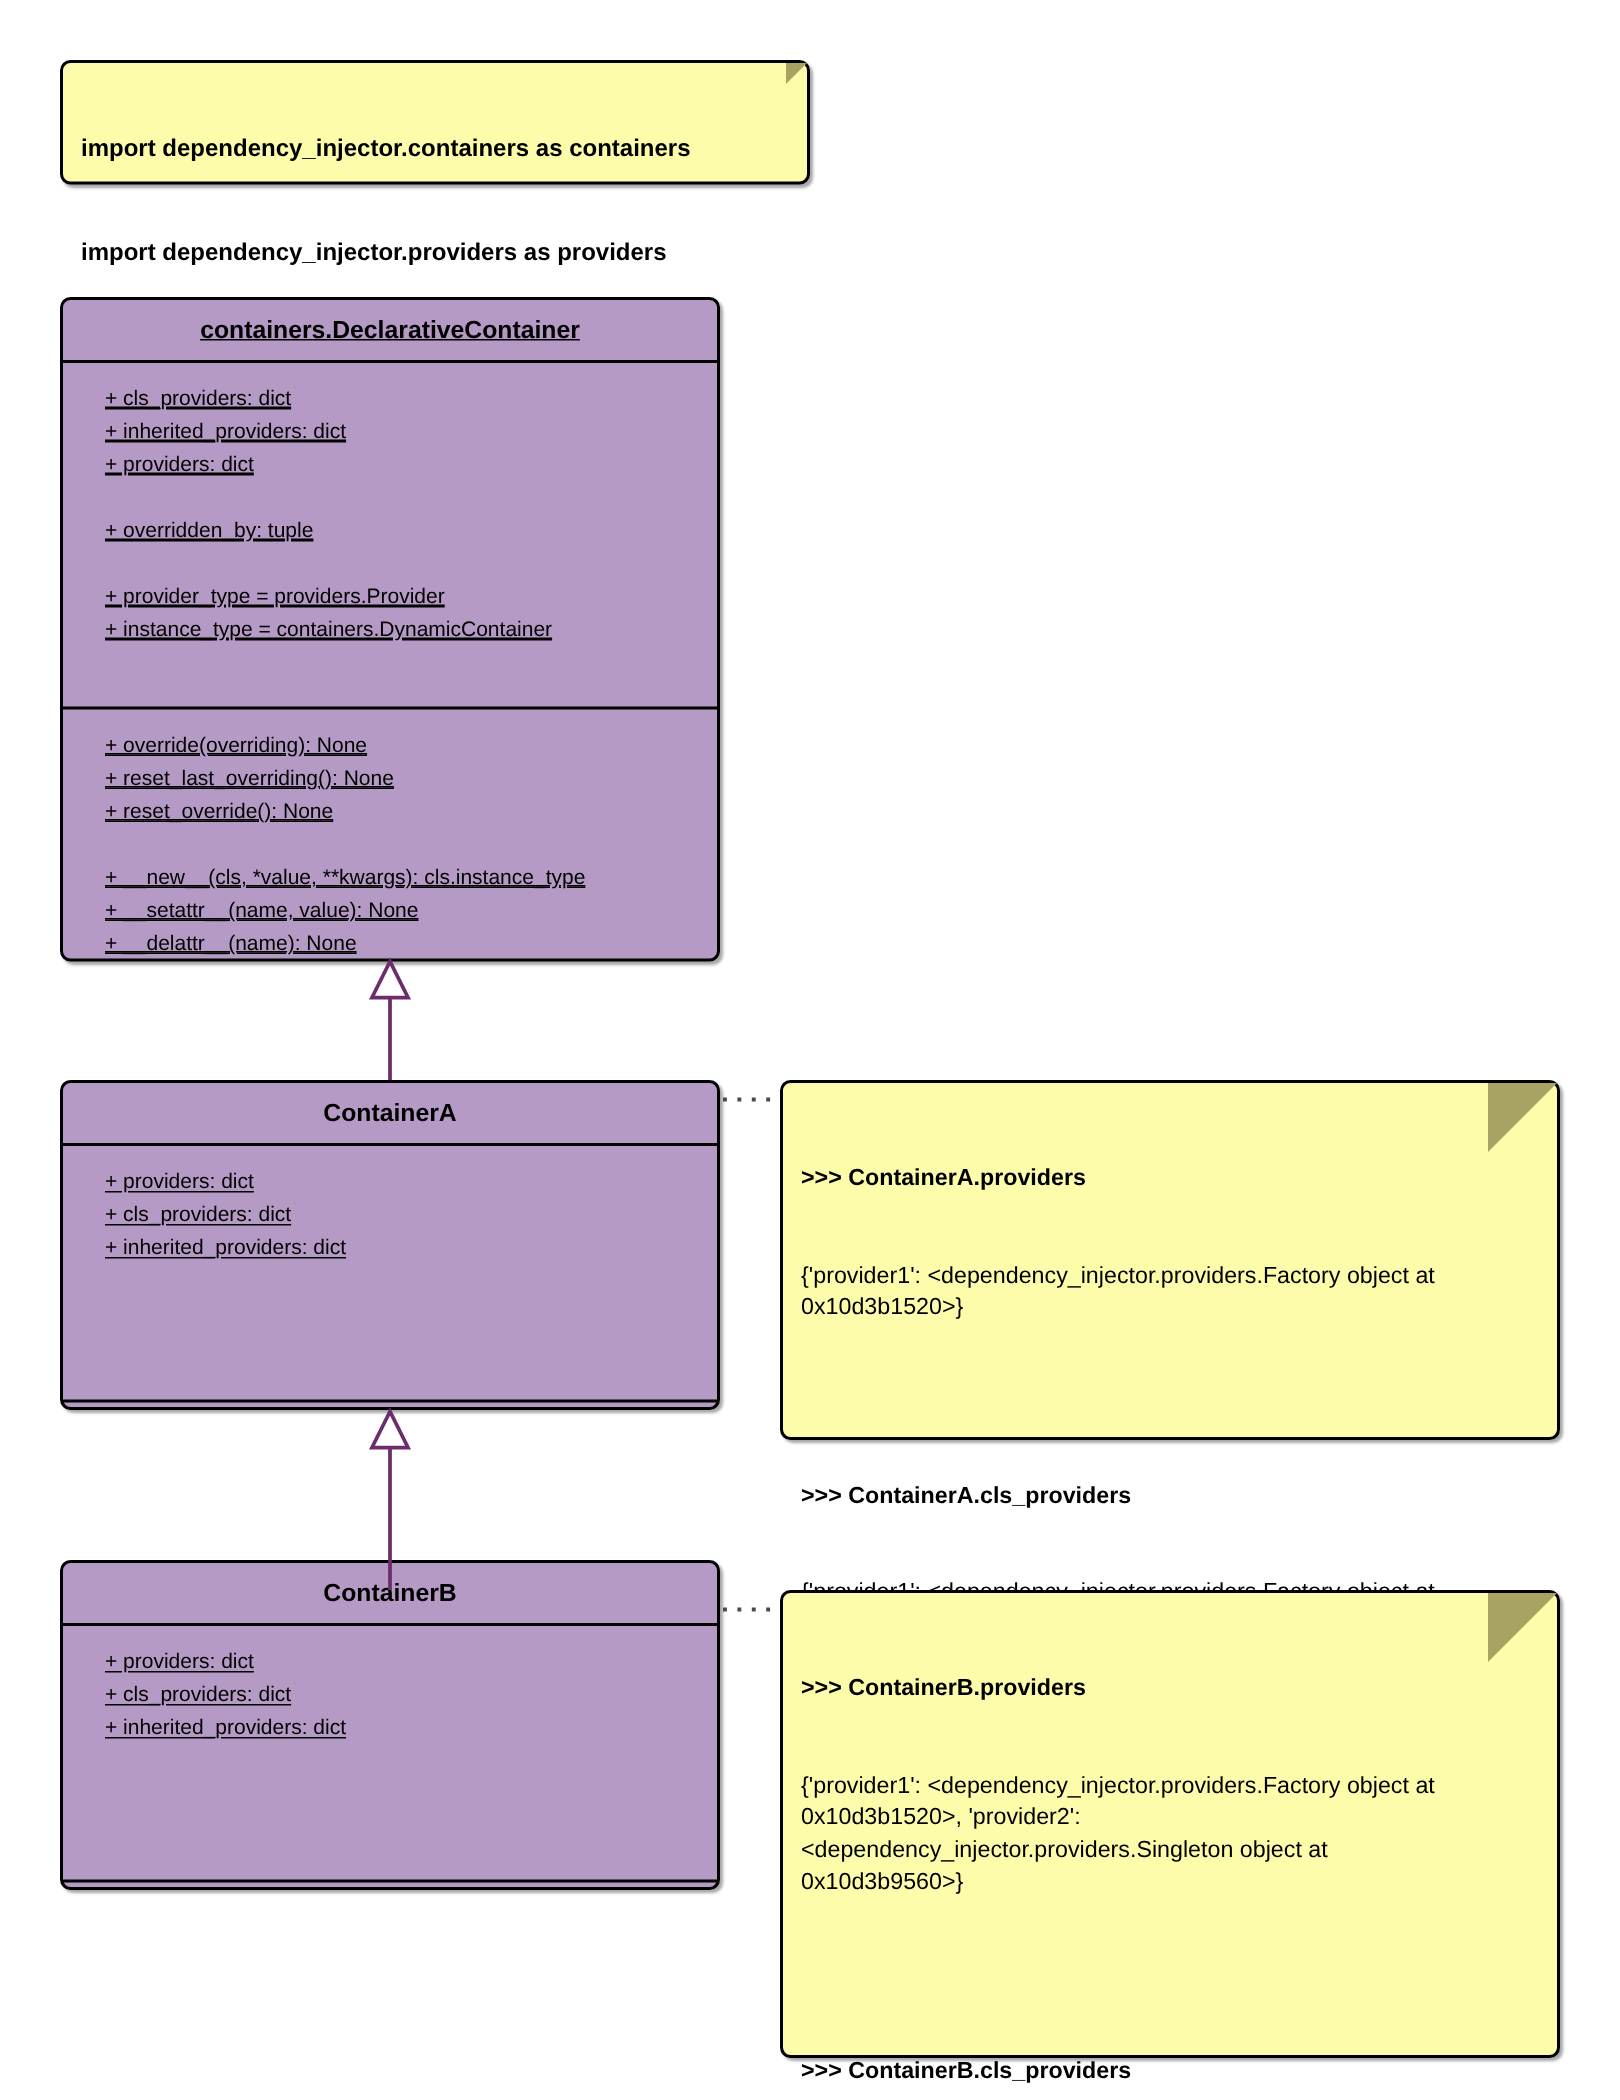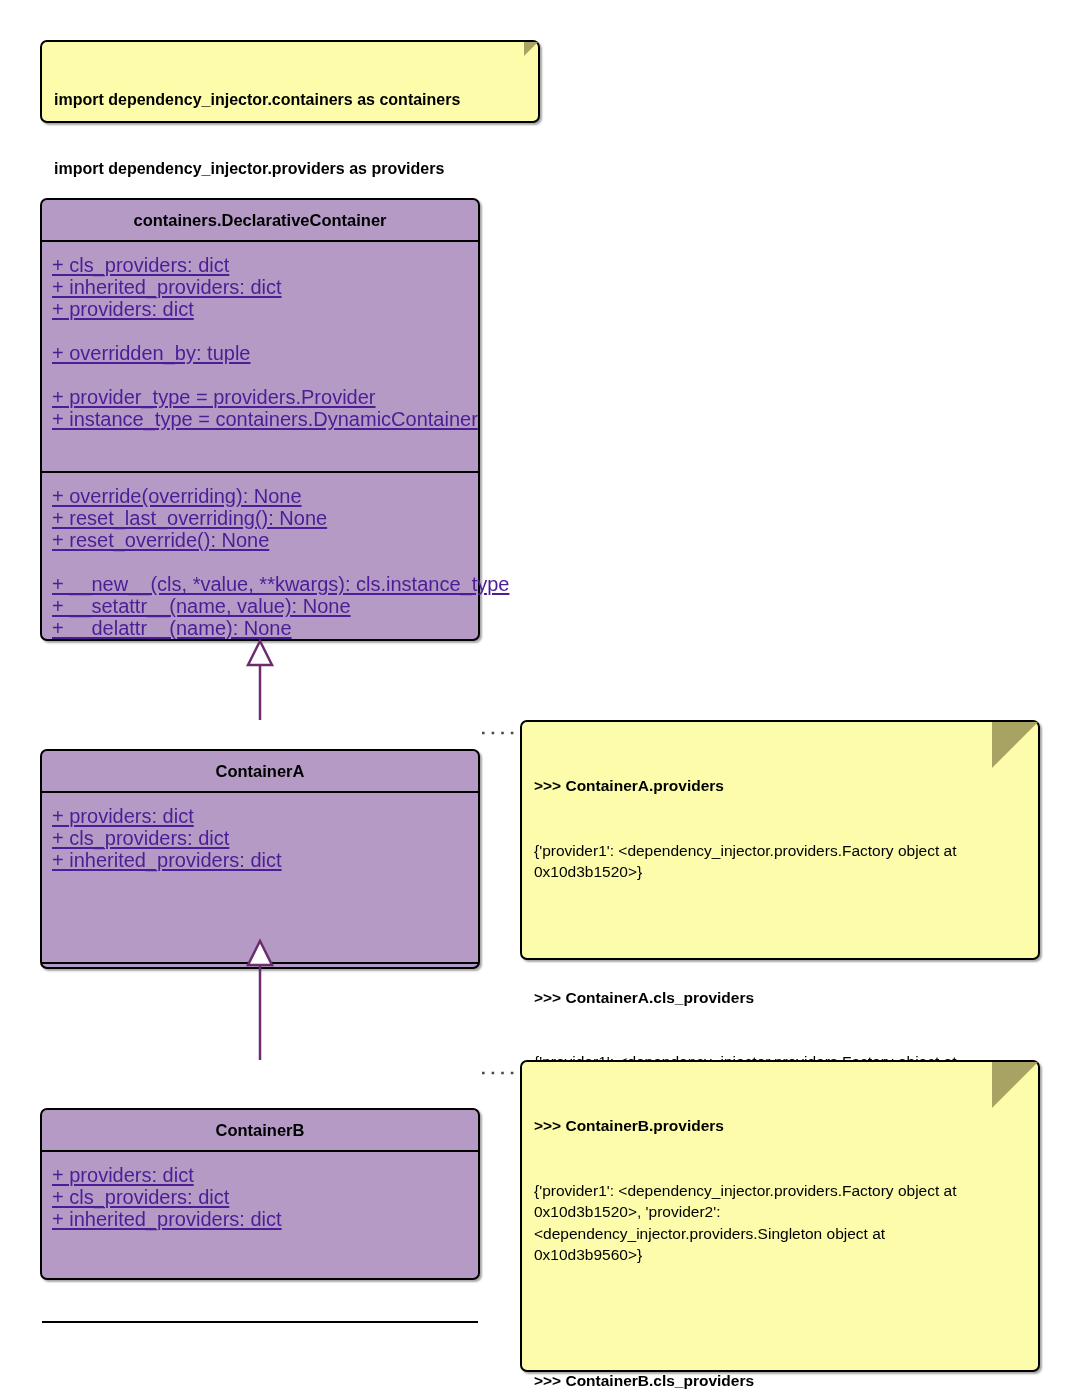--- a/index.html
+++ b/index.html
@@ -34,24 +34,24 @@
     line-height: 1.1;
   }
   .uml-compartment {
     padding: 12px 0 12px 0;
     position: relative;
   }
   .uml-compartment + .uml-compartment {
     border-top: 2.5px solid #000000;
   }
   .uml-row {
-    font-size: 20px;
-    color: #4c1d95;
+    font-size: 14px;
+    color: #000000;
     line-height: 22px;
-    padding: 0 10px;
+    padding: 0 28px;
     white-space: nowrap;
   }
   .uml-row .u {
     text-decoration: underline;
     text-underline-offset: 2px;
   }
   .uml-row b { font-weight: bold; }
   .uml-spacer { height: 22px; }
   .uml-empty { min-height: 14px; }
 
@@ -108,21 +108,21 @@
 <body>
 
 <div class="note" style="left:40px; top:40px; width:500px; height:83px;">
   <div class="fold-small"></div>
   <div class="note-body" style="padding-top:0; font-weight:bold; font-size:16px; line-height:23px;">
     <div>import dependency_injector.containers as containers</div>
     <div>import dependency_injector.providers as providers</div>
   </div>
 </div>
 
-<div class="uml-class" style="left:40px; top:198px; width:440px; height:443px;">
+<div class="uml-class" style="left:40px; top:198px; width:440px; height:443px;text-decoration:underline;">
   <div class="uml-title">containers.DeclarativeContainer</div>
 
   <div class="uml-compartment" style="height:205px;">
     <div class="uml-row"><span class="u">+ cls_providers: dict</span></div>
     <div class="uml-row"><span class="u">+ inherited_providers: dict</span></div>
     <div class="uml-row"><span class="u">+ providers: dict</span></div>
     <div class="uml-spacer"></div>
     <div class="uml-row"><span class="u">+ overridden_by: tuple</span></div>
     <div class="uml-spacer"></div>
     <div class="uml-row"><span class="u">+ provider_type = providers.Provider</span></div>
@@ -133,34 +133,34 @@
     <div class="uml-row"><span class="u">+ override(overriding): None</span></div>
     <div class="uml-row"><span class="u">+ reset_last_overriding(): None</span></div>
     <div class="uml-row"><span class="u">+ reset_override(): None</span></div>
     <div class="uml-spacer"></div>
     <div class="uml-row"><span class="u">+ __new__(cls, *value, **kwargs): cls.instance_type</span></div>
     <div class="uml-row"><span class="u">+ __setattr__(name, value): None</span></div>
     <div class="uml-row"><span class="u">+ __delattr__(name): None</span></div>
   </div>
 </div>
 
-<div class="uml-class" style="left:40px; top:749px; width:440px; height:220px;">
+<div class="uml-class" style="left:40px; top:720px; width:440px; height:220px;">
   <div class="uml-title">ContainerA</div>
 
   <div class="uml-compartment" style="height:145px;">
     <div class="uml-row"><span class="u">+ providers: dict</span></div>
     <div class="uml-row"><span class="u">+ cls_providers: dict</span></div>
     <div class="uml-row"><span class="u">+ inherited_providers: dict</span></div>
     <div class="uml-spacer"></div>
   </div>
 
   <div class="uml-compartment uml-empty"></div>
 </div>
 
-<div class="uml-class" style="left:40px; top:1108px; width:440px; height:172px;">
+<div class="uml-class" style="left:40px; top:1040px; width:440px; height:220px;">
   <div class="uml-title">ContainerB</div>
 
   <div class="uml-compartment" style="height:145px;">
     <div class="uml-row"><span class="u">+ providers: dict</span></div>
     <div class="uml-row"><span class="u">+ cls_providers: dict</span></div>
     <div class="uml-row"><span class="u">+ inherited_providers: dict</span></div>
     <div class="uml-spacer"></div>
   </div>
 
   <div class="uml-compartment uml-empty"></div>

